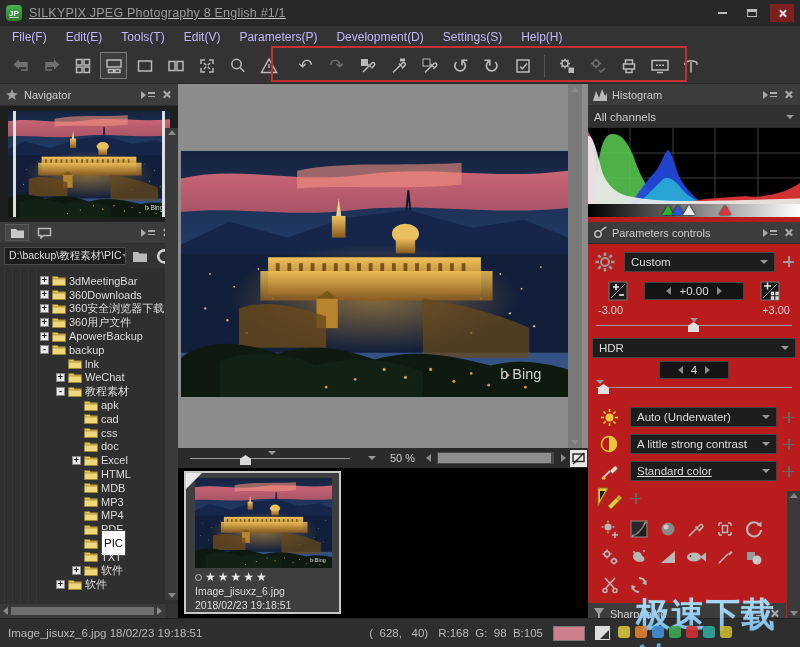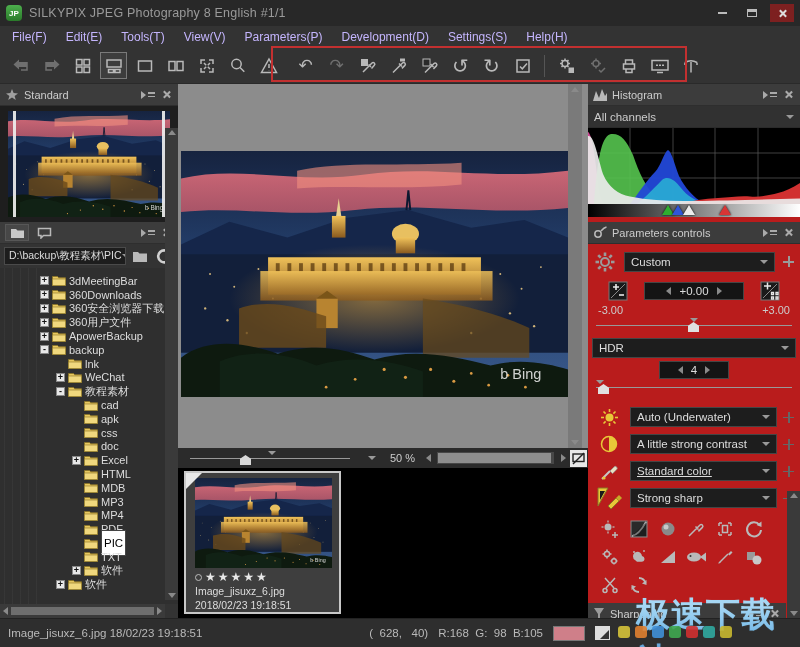--- a/index.html
+++ b/index.html
@@ -2,21 +2,21 @@
 <html><head>
 <meta charset="utf-8">
 <style>
   html,body{margin:0;padding:0;background:#1a1a1a;}
   *{box-sizing:border-box;}
   .app{position:relative;width:800px;height:647px;background:#333;font-family:"Liberation Sans",sans-serif;color:#c8c8c8;overflow:hidden;user-select:none;}
   svg{display:block;}
   .ic{stroke:#b9b9b9;fill:none;stroke-width:1.5;}
   .icf{fill:#b9b9b9;stroke:none;}
   
-  .titlebar{position:absolute;left:0;top:0;width:800px;height:26px;background:#282828;display:flex;align-items:center;padding:0 6px;}
+  .titlebar{position:absolute;left:0;top:0;width:800px;height:26px;background:#282828;display:flex;align-items:center;padding:0 6px;text-decoration:underline;}
   .logo{width:16px;height:16px;border-radius:4px;background:linear-gradient(#4db04d,#2a7a2a);color:#fff;font-size:8px;font-weight:bold;display:flex;align-items:center;justify-content:center;margin-right:7px;}
   .wtitle{font-size:12.5px;color:#9a9a9a;letter-spacing:.2px;}
   .winbtns{margin-left:auto;display:flex;gap:6px;align-items:center;}
   .wbtn{width:24px;height:18px;display:flex;align-items:center;justify-content:center;}
   .wbtn .bar{width:9px;height:2px;background:#bbb;}
   .wbtn .maxbox{width:10px;height:8px;border:1px solid #bbb;border-top:3px solid #bbb;}
   .wbtn.close{background:#7d2020;}
   .xg{position:relative;width:9px;height:9px;}
   .xg::before,.xg::after{content:"";position:absolute;left:4px;top:0;width:2px;height:9px;background:#ddd;}
   .xg::before{transform:rotate(45deg);}.xg::after{transform:rotate(-45deg);}
@@ -161,21 +161,21 @@
           <span class="xg"></span>
         </div>
     </div>
   </div>
 
   <div class="menubar">
 
   <span>File(F)</span>
       <span>Edit(E)</span>
       <span>Tools(T)</span>
-      <span>View(V)</span>
+      <span>Edit(V)</span>
       <span>Parameters(P)</span>
       <span>Development(D)</span>
       <span>Settings(S)</span>
       <span>Help(H)</span>
     </div>
 
   <div class="toolbar">
     <div class="tbtn dim">
         <svg width="20" height="16" viewBox="0 0 20 16">
           <polygon class="icf" points="16,4 8,4 8,1.5 2.5,6.5 8,11.5 8,9 16,9"></polygon>
@@ -391,21 +391,21 @@
         <text x="330" y="232" font-family="Liberation Sans, sans-serif" font-size="15" fill="#ffffff" opacity=".8">b Bing</text>
       </g>
     </defs>
   </svg>
 
   <div class="leftcol">
     <div class="phead">
       <svg width="14" height="12" viewBox="0 0 14 12">
           <path class="icf" d="M7 0l1.6 4L13 4.5 9.6 7l1.2 4L7 8.6 3.2 11l1.2-4L1 4.5 5.4 4Z" opacity=".8"></path>
         </svg>
-      <span class="ptitle">Standard</span>
+      <span class="ptitle">Navigator</span>
       <span class="sp"></span>
       <span class="pmenu">
           <span class="tri"></span>
           <span class="bars">
             <i></i>
             <i></i>
           </span>
         </span>
       <span class="xsm"></span>
     </div>
@@ -540,30 +540,30 @@
           </svg>
           <span class="tlabel">教程素材</span>
         </div>
 
         <div class="trow" style="--lvl: 4;">
           <span class="exp"></span>
           <svg width="14" height="11" viewBox="0 0 14 11">
             <path d="M.5 1.5h5l1.2 1.3h6.8v7.7H.5Z" fill="#e6c75f" stroke="#8a7425" stroke-width=".8"></path>
             <path d="M.5 4h13v6.5H.5Z" fill="#f0d87e" stroke="#8a7425" stroke-width=".6"></path>
           </svg>
+          <span class="tlabel">apk</span>
+        </div>
+
+        <div class="trow" style="--lvl: 4;">
+          <span class="exp"></span>
+          <svg width="14" height="11" viewBox="0 0 14 11">
+            <path d="M.5 1.5h5l1.2 1.3h6.8v7.7H.5Z" fill="#e6c75f" stroke="#8a7425" stroke-width=".8"></path>
+            <path d="M.5 4h13v6.5H.5Z" fill="#f0d87e" stroke="#8a7425" stroke-width=".6"></path>
+          </svg>
           <span class="tlabel">cad</span>
-        </div>
-
-        <div class="trow" style="--lvl: 4;">
-          <span class="exp"></span>
-          <svg width="14" height="11" viewBox="0 0 14 11">
-            <path d="M.5 1.5h5l1.2 1.3h6.8v7.7H.5Z" fill="#e6c75f" stroke="#8a7425" stroke-width=".8"></path>
-            <path d="M.5 4h13v6.5H.5Z" fill="#f0d87e" stroke="#8a7425" stroke-width=".6"></path>
-          </svg>
-          <span class="tlabel">apk</span>
         </div>
 
         <div class="trow" style="--lvl: 4;">
           <span class="exp"></span>
           <svg width="14" height="11" viewBox="0 0 14 11">
             <path d="M.5 1.5h5l1.2 1.3h6.8v7.7H.5Z" fill="#e6c75f" stroke="#8a7425" stroke-width=".8"></path>
             <path d="M.5 4h13v6.5H.5Z" fill="#f0d87e" stroke="#8a7425" stroke-width=".6"></path>
           </svg>
           <span class="tlabel">css</span>
         </div>
@@ -920,24 +920,20 @@
     </div>
     <div class="presetrow">
       <span class="pico">
           <svg width="26" height="24" viewBox="0 0 26 24">
             <polygon points="2,2 12,2 2,20" fill="#e8c838" stroke="#8a7425"></polygon>
             <polygon points="4,5 9,5 4,14" fill="#1a1a1a"></polygon>
             <path d="M12 20 L20 12 l3 3 -8 8 Z" fill="#e8c838" stroke="#8a7425"></path>
             <path d="M20 12l3-3 3 3-3 3z" fill="#c8a828"></path>
           </svg>
         </span>
-      <div class="sel">
-        <span>Strong sharp</span>
-          <span class="chev"></span>
-      </div>
       <span class="plus dim"></span>
     </div>
 
     <div class="igrid">
       <span class="icell">
           <svg width="20" height="20" viewBox="0 0 20 20">
             <circle cx="8" cy="8" r="3.5" fill="#b9b9b9"></circle>
             <g stroke="#b9b9b9" stroke-width="1.3">
               <line x1="8" y1="1.5" x2="8" y2="3.5"></line>
               <line x1="8" y1="12.5" x2="8" y2="14.5"></line>

